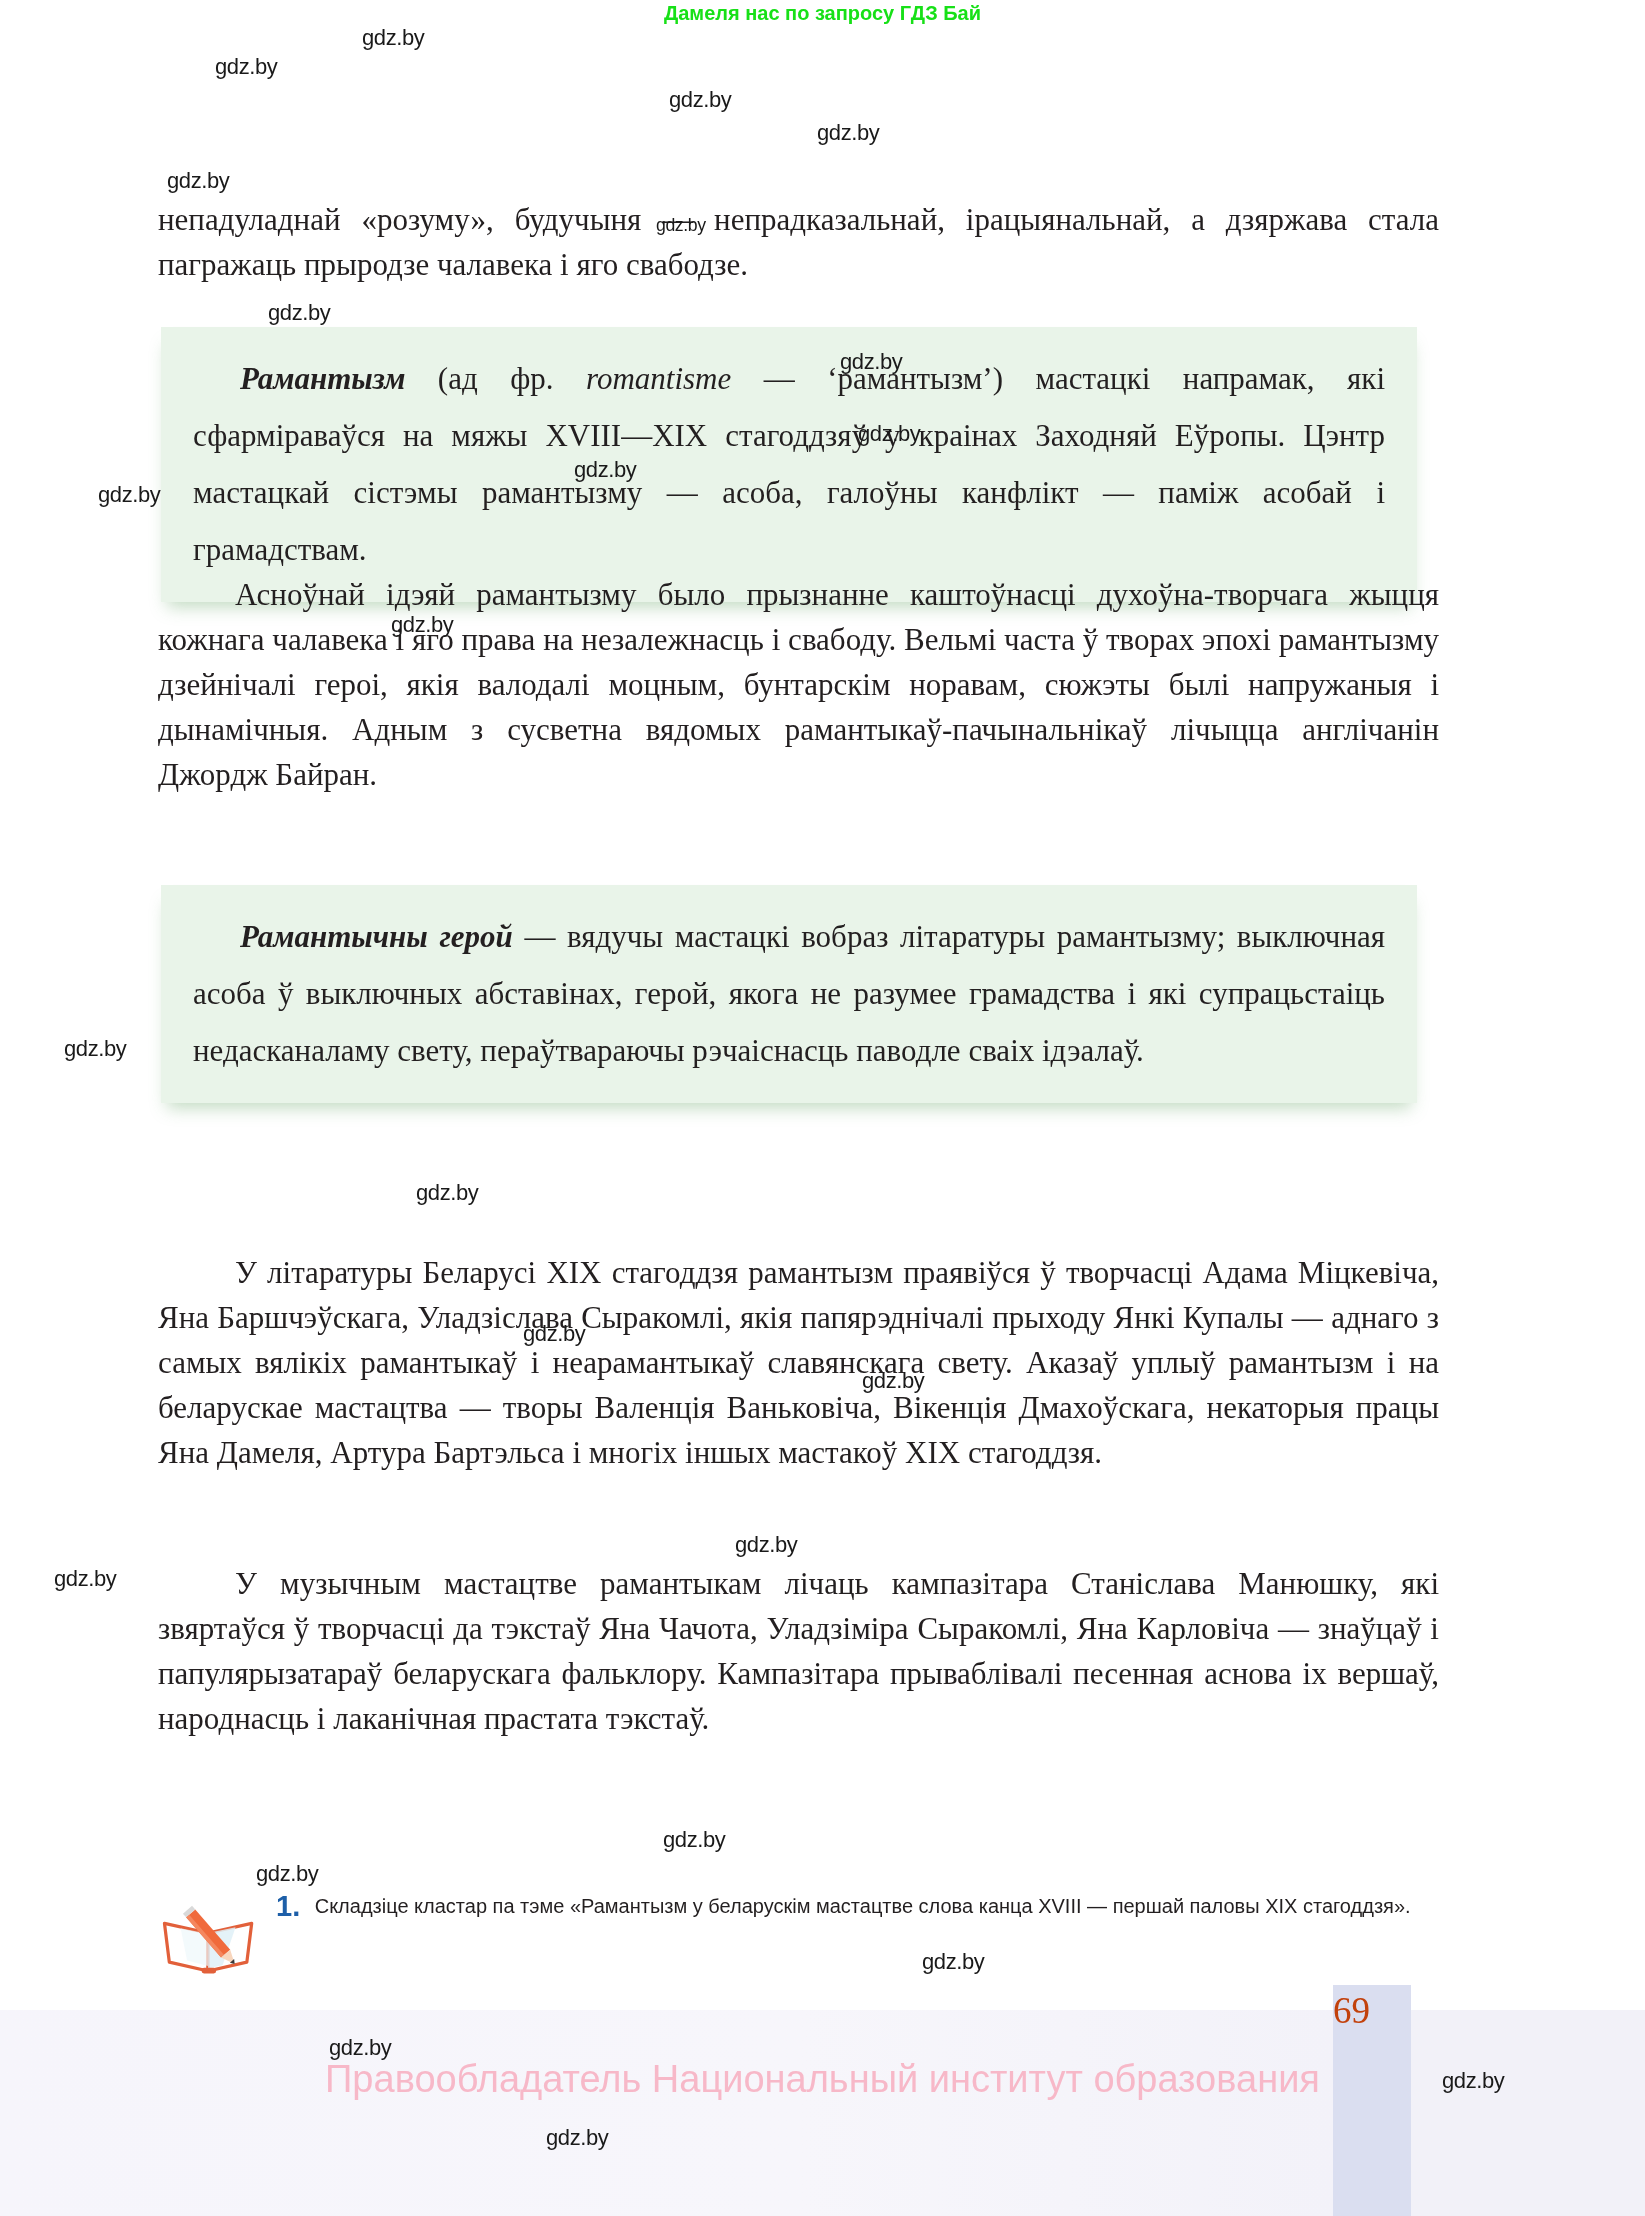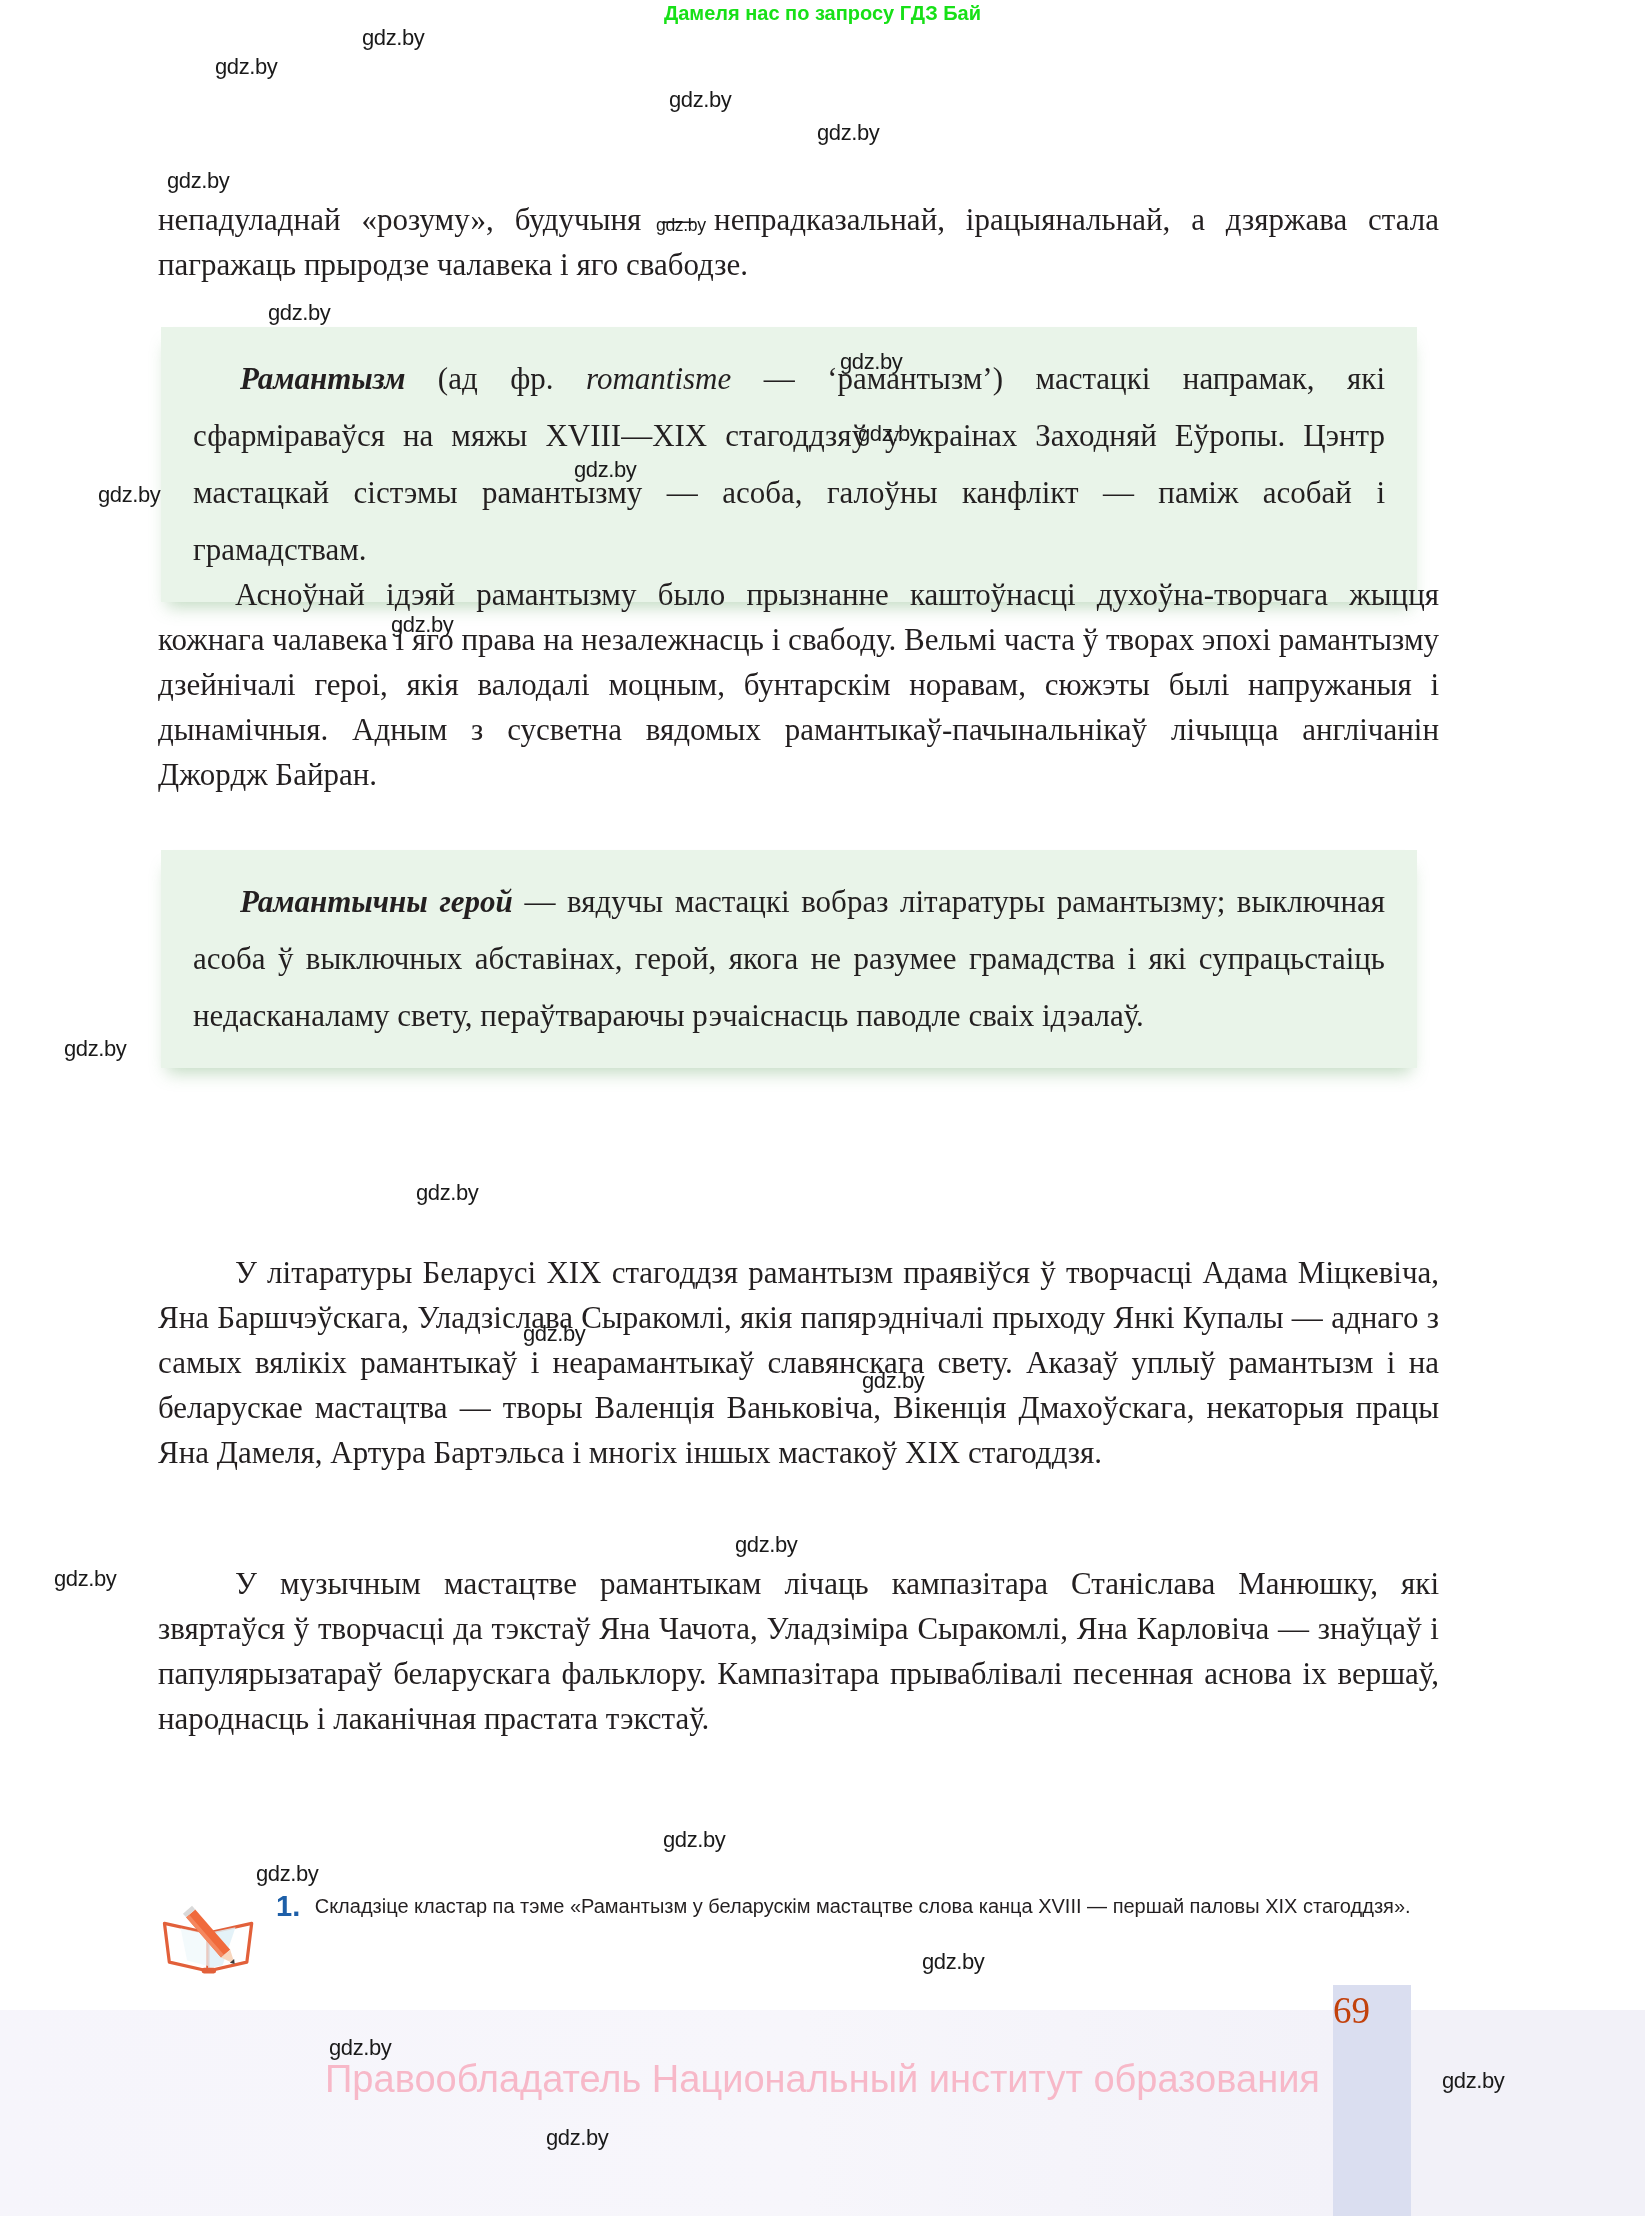--- a/index.html
+++ b/index.html
@@ -214,21 +214,21 @@
   <div class="wm" style="left:268px; top:300px;">gdz.by</div>
 
   <div class="col" style="top:572px;">
     <p class="body">Асноўнай ідэяй рамантызму было прызнанне каштоўнасці духоўна-творчага жыцця кожнага чалавека і яго права на незалежнасць і свабоду. Вельмі часта ў творах эпохі рамантызму дзейнічалі героі, якія валодалі моцным, бунтарскім норавам, сюжэты былі напружаныя і дынамічныя. Адным з сусветна вядомых рамантыкаў-пачынальнікаў лічыцца англічанін Джордж Байран.</p>
   </div>
   <div class="wm" style="left:840px; top:349px;">gdz.by</div>
   <div class="wm" style="left:858px; top:421px;">gdz.by</div>
   <div class="wm" style="left:574px; top:457px;">gdz.by</div>
   <div class="wm" style="left:98px; top:482px;">gdz.by</div>
 
-  <div class="defbox" style="top:850px;">
+  <div class="defbox" style="top:885px;">
     <p><span class="term">Рамантычны герой</span><span> — вядучы мастацкі вобраз літаратуры рамантызму; выключная асоба ў выключных абставінах, герой, якога не разумее грамадства і які супрацьстаіць недасканаламу свету, пераўтвараючы рэчаіснасць паводле сваіх ідэалаў.</span></p>
   </div>
   <div class="wm" style="left:391px; top:612px;">gdz.by</div>
 
   <div class="wm" style="left:64px; top:1036px;">gdz.by</div>
   <div class="wm" style="left:416px; top:1180px;">gdz.by</div>
 
   <div class="col" style="top:1250px;">
     <p class="body">У літаратуры Беларусі XIX стагоддзя рамантызм праявіўся ў творчасці Адама Міцкевіча, Яна Баршчэўскага, Уладзіслава Сыракомлі, якія папярэднічалі прыходу Янкі Купалы — аднаго з самых вялікіх рамантыкаў і неарамантыкаў славянскага свету. Аказаў уплыў рамантызм і на беларускае мастацтва — творы Валенція Ваньковіча, Вікенція Дмахоўскага, некаторыя працы Яна Дамеля, Артура Бартэльса і многіх іншых мастакоў XIX стагоддзя.</p>
   </div>

